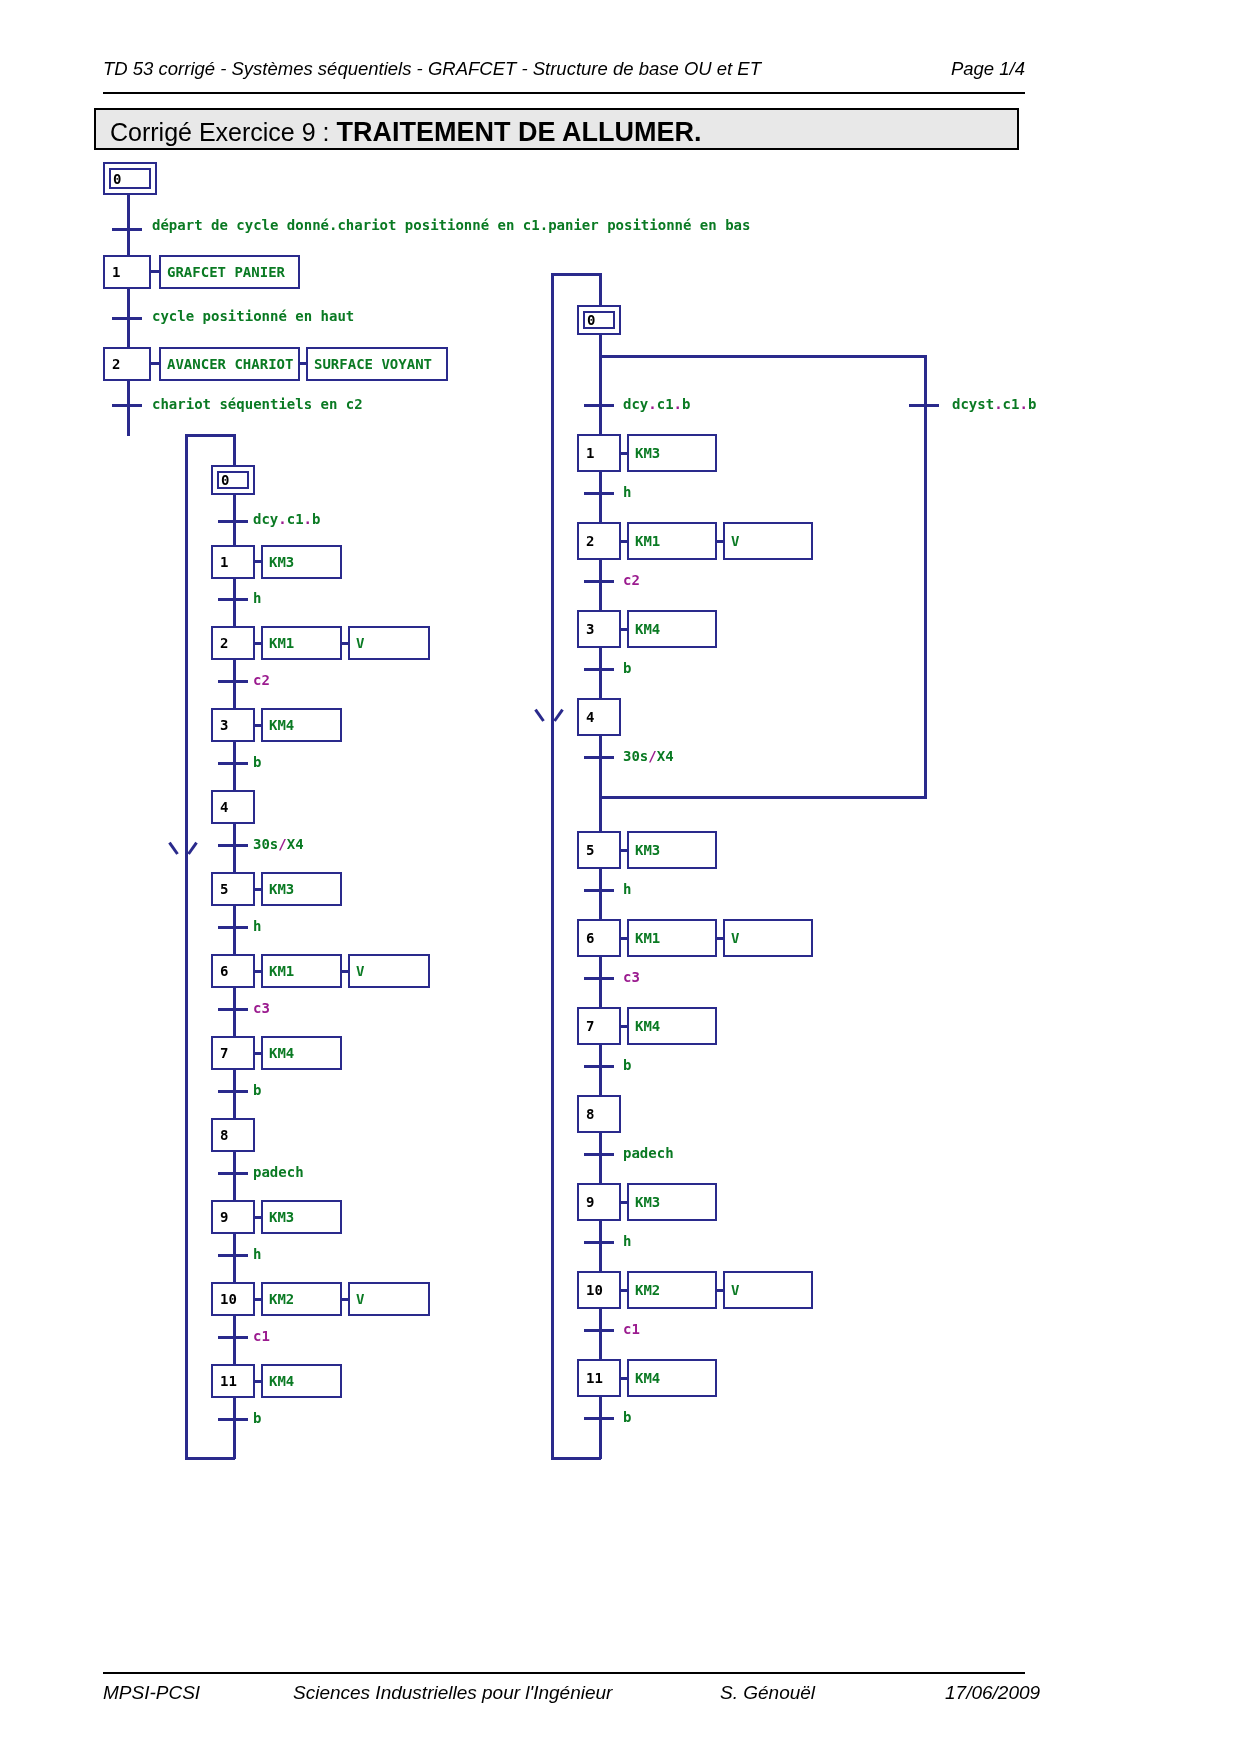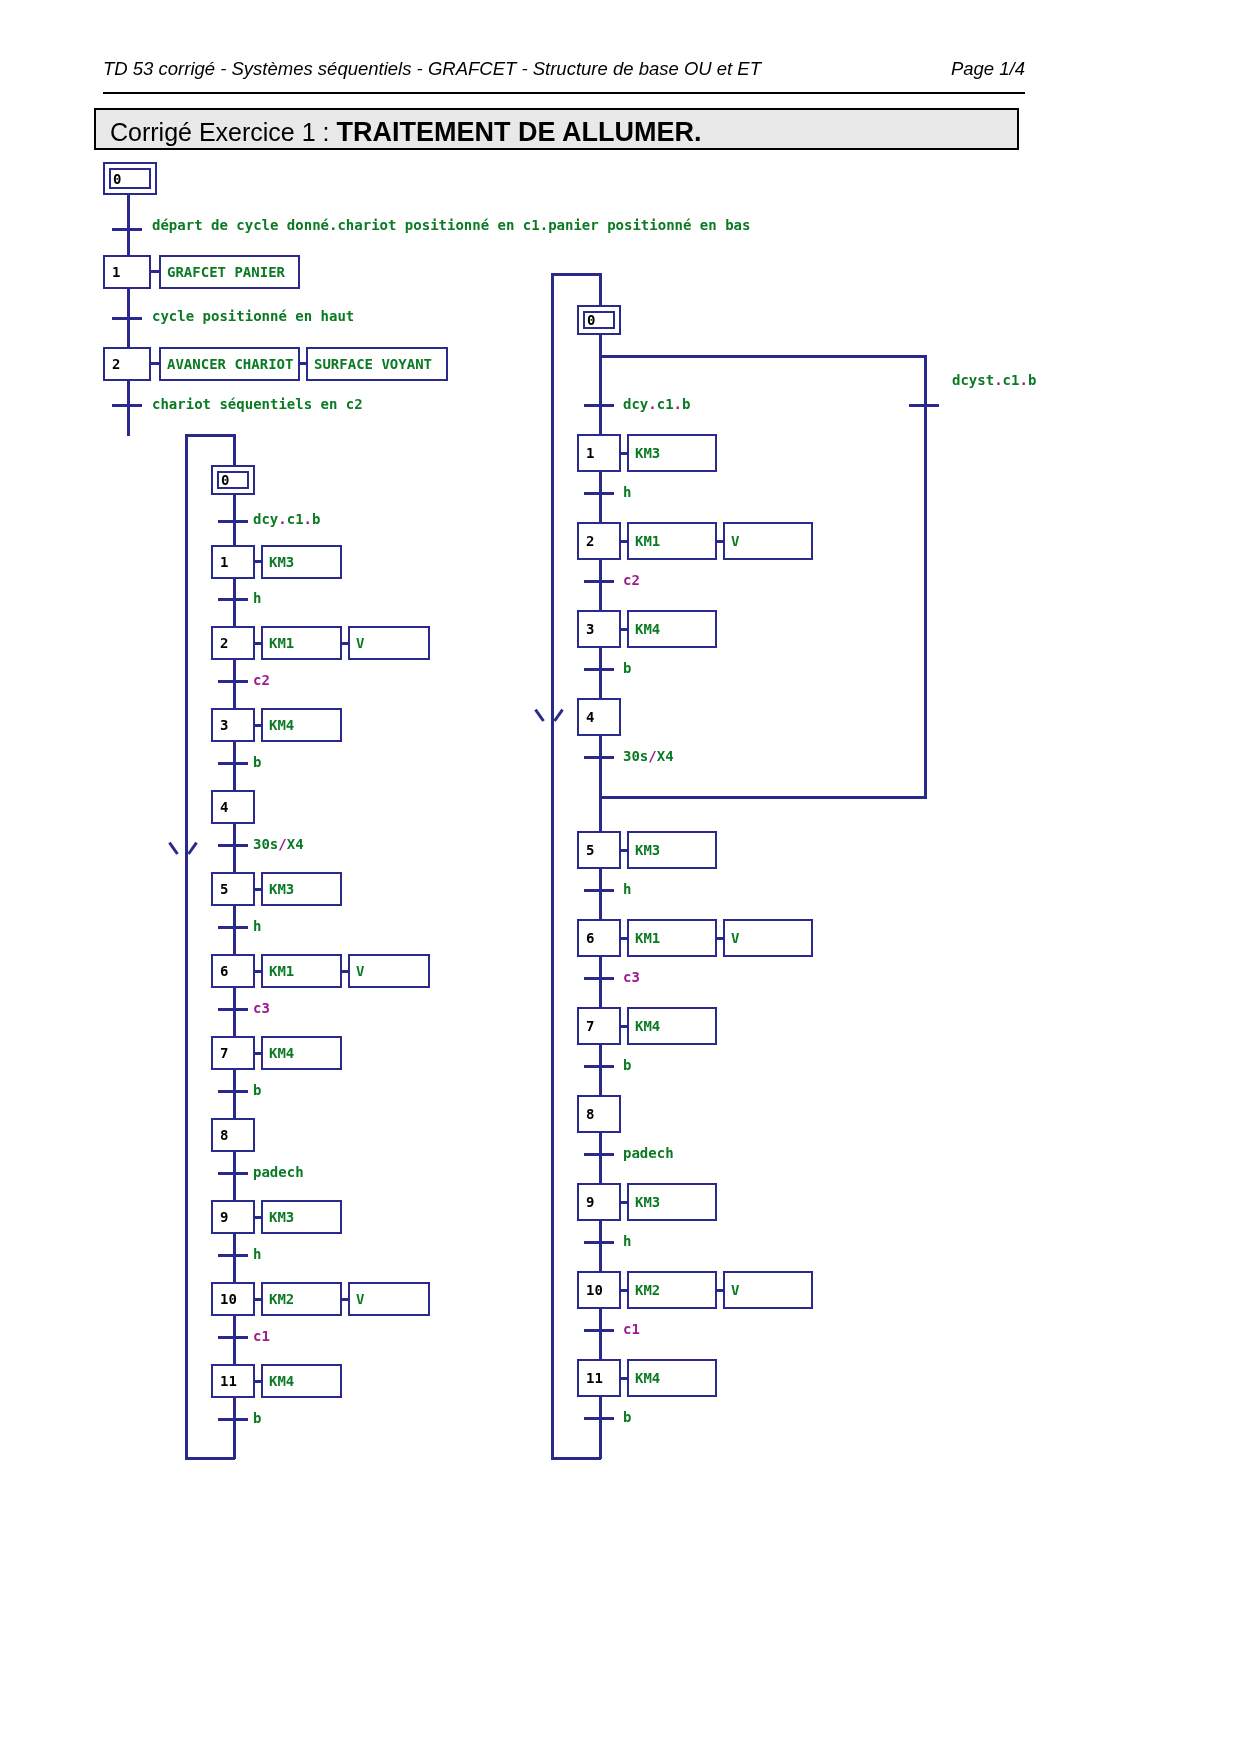--- a/index.html
+++ b/index.html
@@ -65,21 +65,21 @@
 <body>
 
 <div class="page">
 
   <div class="hdr">
     <div class="hdr-left">TD 53 corrigé - Systèmes séquentiels - GRAFCET - Structure de base OU et ET</div>
     <div class="hdr-right">Page 1/4</div>
   </div>
 
   <div class="title-box">
-    <div class="title-txt"><span>Corrigé Exercice 1 : </span><span class="title-strong">TRAITEMENT DE ALLUMER.</span></div>
+    <div class="title-txt"><span>Corrigé Exercice 9 : </span><span class="title-strong">TRAITEMENT DE ALLUMER.</span></div>
   </div>
 
   <div class="g">
 
     <div class="step init" style="left:103px;top:162px;width:54px;height:33px;">
       <div class="inner"></div>
       <div class="num">0</div>
     </div>
     <div class="vline" style="left:127px;top:195px;height:35px;"></div>
     <div class="tr" style="left:112px;top:228px;"></div>
@@ -281,21 +281,21 @@
     <div class="step init" style="left:577px;top:305px;width:44px;height:30px;">
       <div class="inner"></div>
       <div class="num">0</div>
     </div>
     <div class="vline" style="left:599px;top:335px;height:22px;"></div>
 
     <div class="hline" style="left:599px;top:355px;width:328px;"></div>
     <div class="vline" style="left:924px;top:355px;height:50px;"></div>
 
     <div class="tr" style="left:909px;top:404px;"></div>
-    <div class="trlbl" style="left:952px;top:372px;"><span style="color:#0a7a23">dcyst</span><span class="pink">.</span><span style="color:#0a7a23">c1</span><span class="pink">.</span><span style="color:#0a7a23">b</span></div>
+    <div class="trlbl" style="left:952px;top:396px;"><span style="color:#0a7a23">dcyst</span><span class="pink">.</span><span style="color:#0a7a23">c1</span><span class="pink">.</span><span style="color:#0a7a23">b</span></div>
     <div class="vline" style="left:924px;top:406px;height:392px;"></div>
     <div class="hline" style="left:599px;top:796px;width:328px;"></div>
     <div class="vline" style="left:599px;top:796px;height:36px;"></div>
 
     <div class="vline" style="left:599px;top:355px;height:50px;"></div>
     <div class="tr" style="left:584px;top:404px;"></div>
     <div class="trlbl" style="left:623px;top:396px;"><span style="color:#0a7a23">dcy</span><span class="pink">.</span><span style="color:#0a7a23">c1</span><span class="pink">.</span><span style="color:#0a7a23">b</span></div>
     <div class="vline" style="left:599px;top:406px;height:29px;"></div>
 
     <div class="step" style="left:577px;top:434px;width:44px;height:38px;">
@@ -429,14 +429,20 @@
     <div class="hline" style="left:621px;top:1377px;width:8px;"></div>
     <div class="action" style="left:627px;top:1359px;width:90px;height:38px;">
       <div class="lbl">KM4</div>
     </div>
     <div class="vline" style="left:599px;top:1397px;height:22px;"></div>
     <div class="tr" style="left:584px;top:1417px;"></div>
     <div class="trlbl" style="left:623px;top:1409px;"><span style="color:#0a7a23">b</span></div>
     <div class="vline" style="left:599px;top:1419px;height:40px;"></div>
   </div>
 
+  <div class="ftr">
+    <span class="f1">MPSI-PCSI</span>
+    <span class="f2">Sciences Industrielles pour l'Ingénieur</span>
+    <span class="f3">S. Génouël</span>
+    <span class="f4">17/06/2009</span>
+  </div>
 
 </div>
 
 </body></html>

